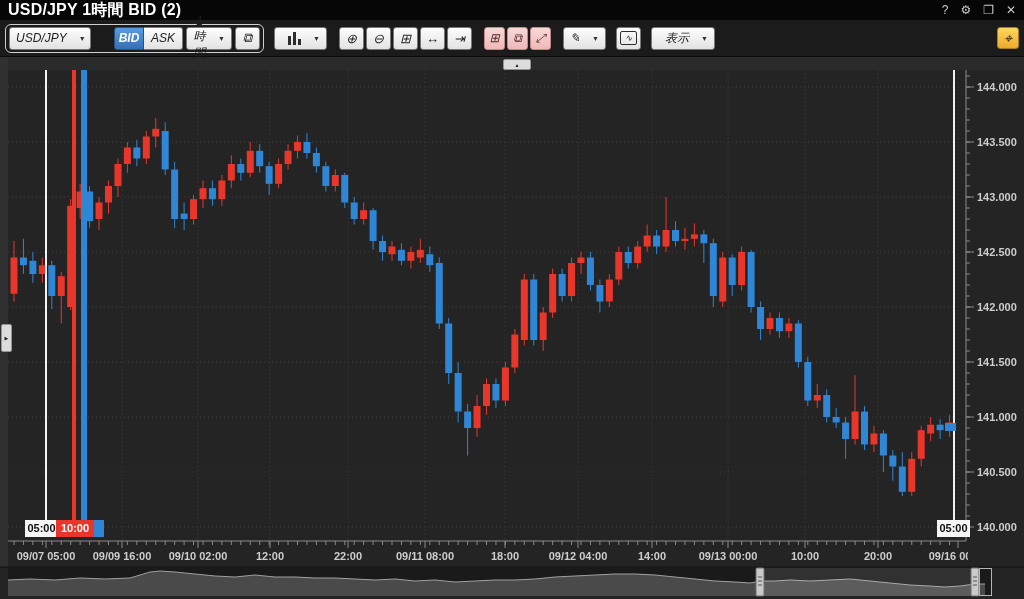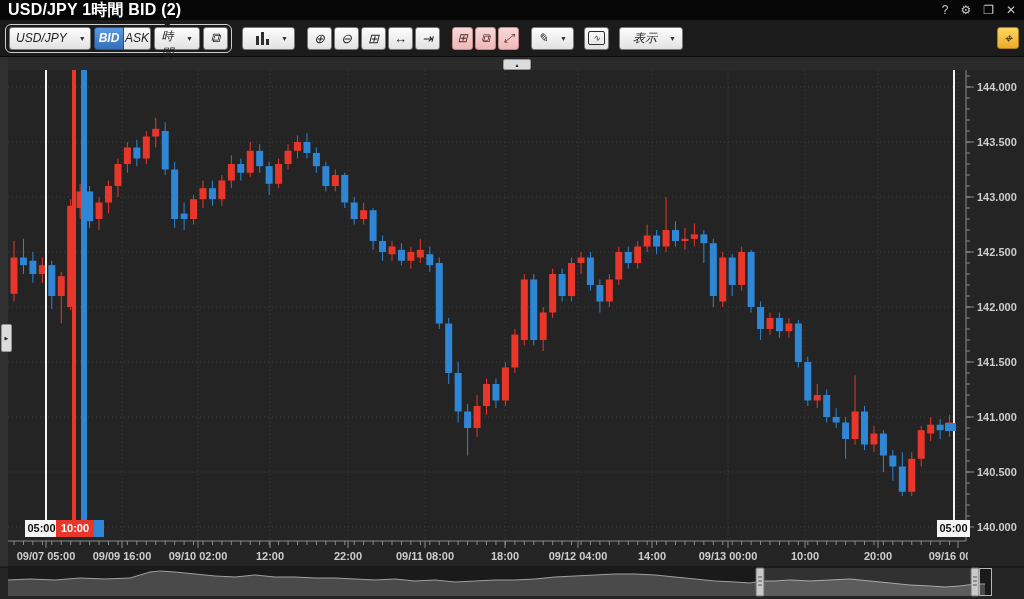--- a/index.html
+++ b/index.html
@@ -10,21 +10,21 @@
   .titlebar .title{color:#ffffff;font-size:16px;font-weight:bold;letter-spacing:.2px;}
   .win-icons{margin-left:auto;display:flex;gap:12px;color:#c8c8c8;font-size:12px;line-height:20px;}
   .toolbar{position:absolute;top:20px;left:0;width:1024px;height:37px;background:#1b1b1b;z-index:5;
            display:flex;align-items:center;padding:0 5px;box-sizing:border-box;border-bottom:1px solid #0a0a0a;}
   .tb-group{display:flex;align-items:center;gap:3px;border:1px solid #cfcfcf;border-radius:6px;padding:2px 3px;}
   .btn{display:inline-flex;align-items:center;justify-content:center;gap:12px;height:23px;
        background:linear-gradient(#fdfdfd,#e2e2e2);border:1px solid #787878;border-radius:3px;
        font-size:12px;color:#1d1d1d;padding:0 6px;box-sizing:border-box;cursor:default;font-style:italic;}
   .btn.select{justify-content:space-between;}
   .caret{font-size:7px;color:#333;}
-  .w-symbol{width:82px;} .w-tf{width:46px;} .w-bid{width:30px;padding:0;} .w-ask{width:27px;padding:0;}
+  .w-symbol{width:82px;} .w-tf{width:46px;} .w-bid{width:30px;padding:0;margin-left:20px;} .w-ask{width:39px;padding:0;}
   .seg{display:flex;}
   .seg .btn:first-child{border-radius:3px 0 0 3px;}
   .seg .btn:last-child{border-radius:0 3px 3px 0;border-left:none;}
   .btn.active{background:linear-gradient(#5a9be0,#3470b6);color:#fff;border-color:#28517f;font-weight:bold;}
   .btn.sq{width:25px;padding:0;font-size:13px;}
   .btn.pink{background:linear-gradient(#f8d8d8,#efb8b8);border-color:#c28a8a;color:#4f2626;width:21px;padding:0;font-size:12px;}
   .btn.yellow{background:linear-gradient(#ffd75e,#eda92d);border-color:#a87e1b;width:22px;height:22px;padding:0;
               margin-left:auto;font-size:14px;color:#3a2c00;}
   .ml10{margin-left:10px;padding-left:13px;} .ml12{margin-left:12px;} .g2{gap:2px;display:flex;}
   .bars-icon{display:inline-flex;align-items:flex-end;gap:2px;height:13px;}

